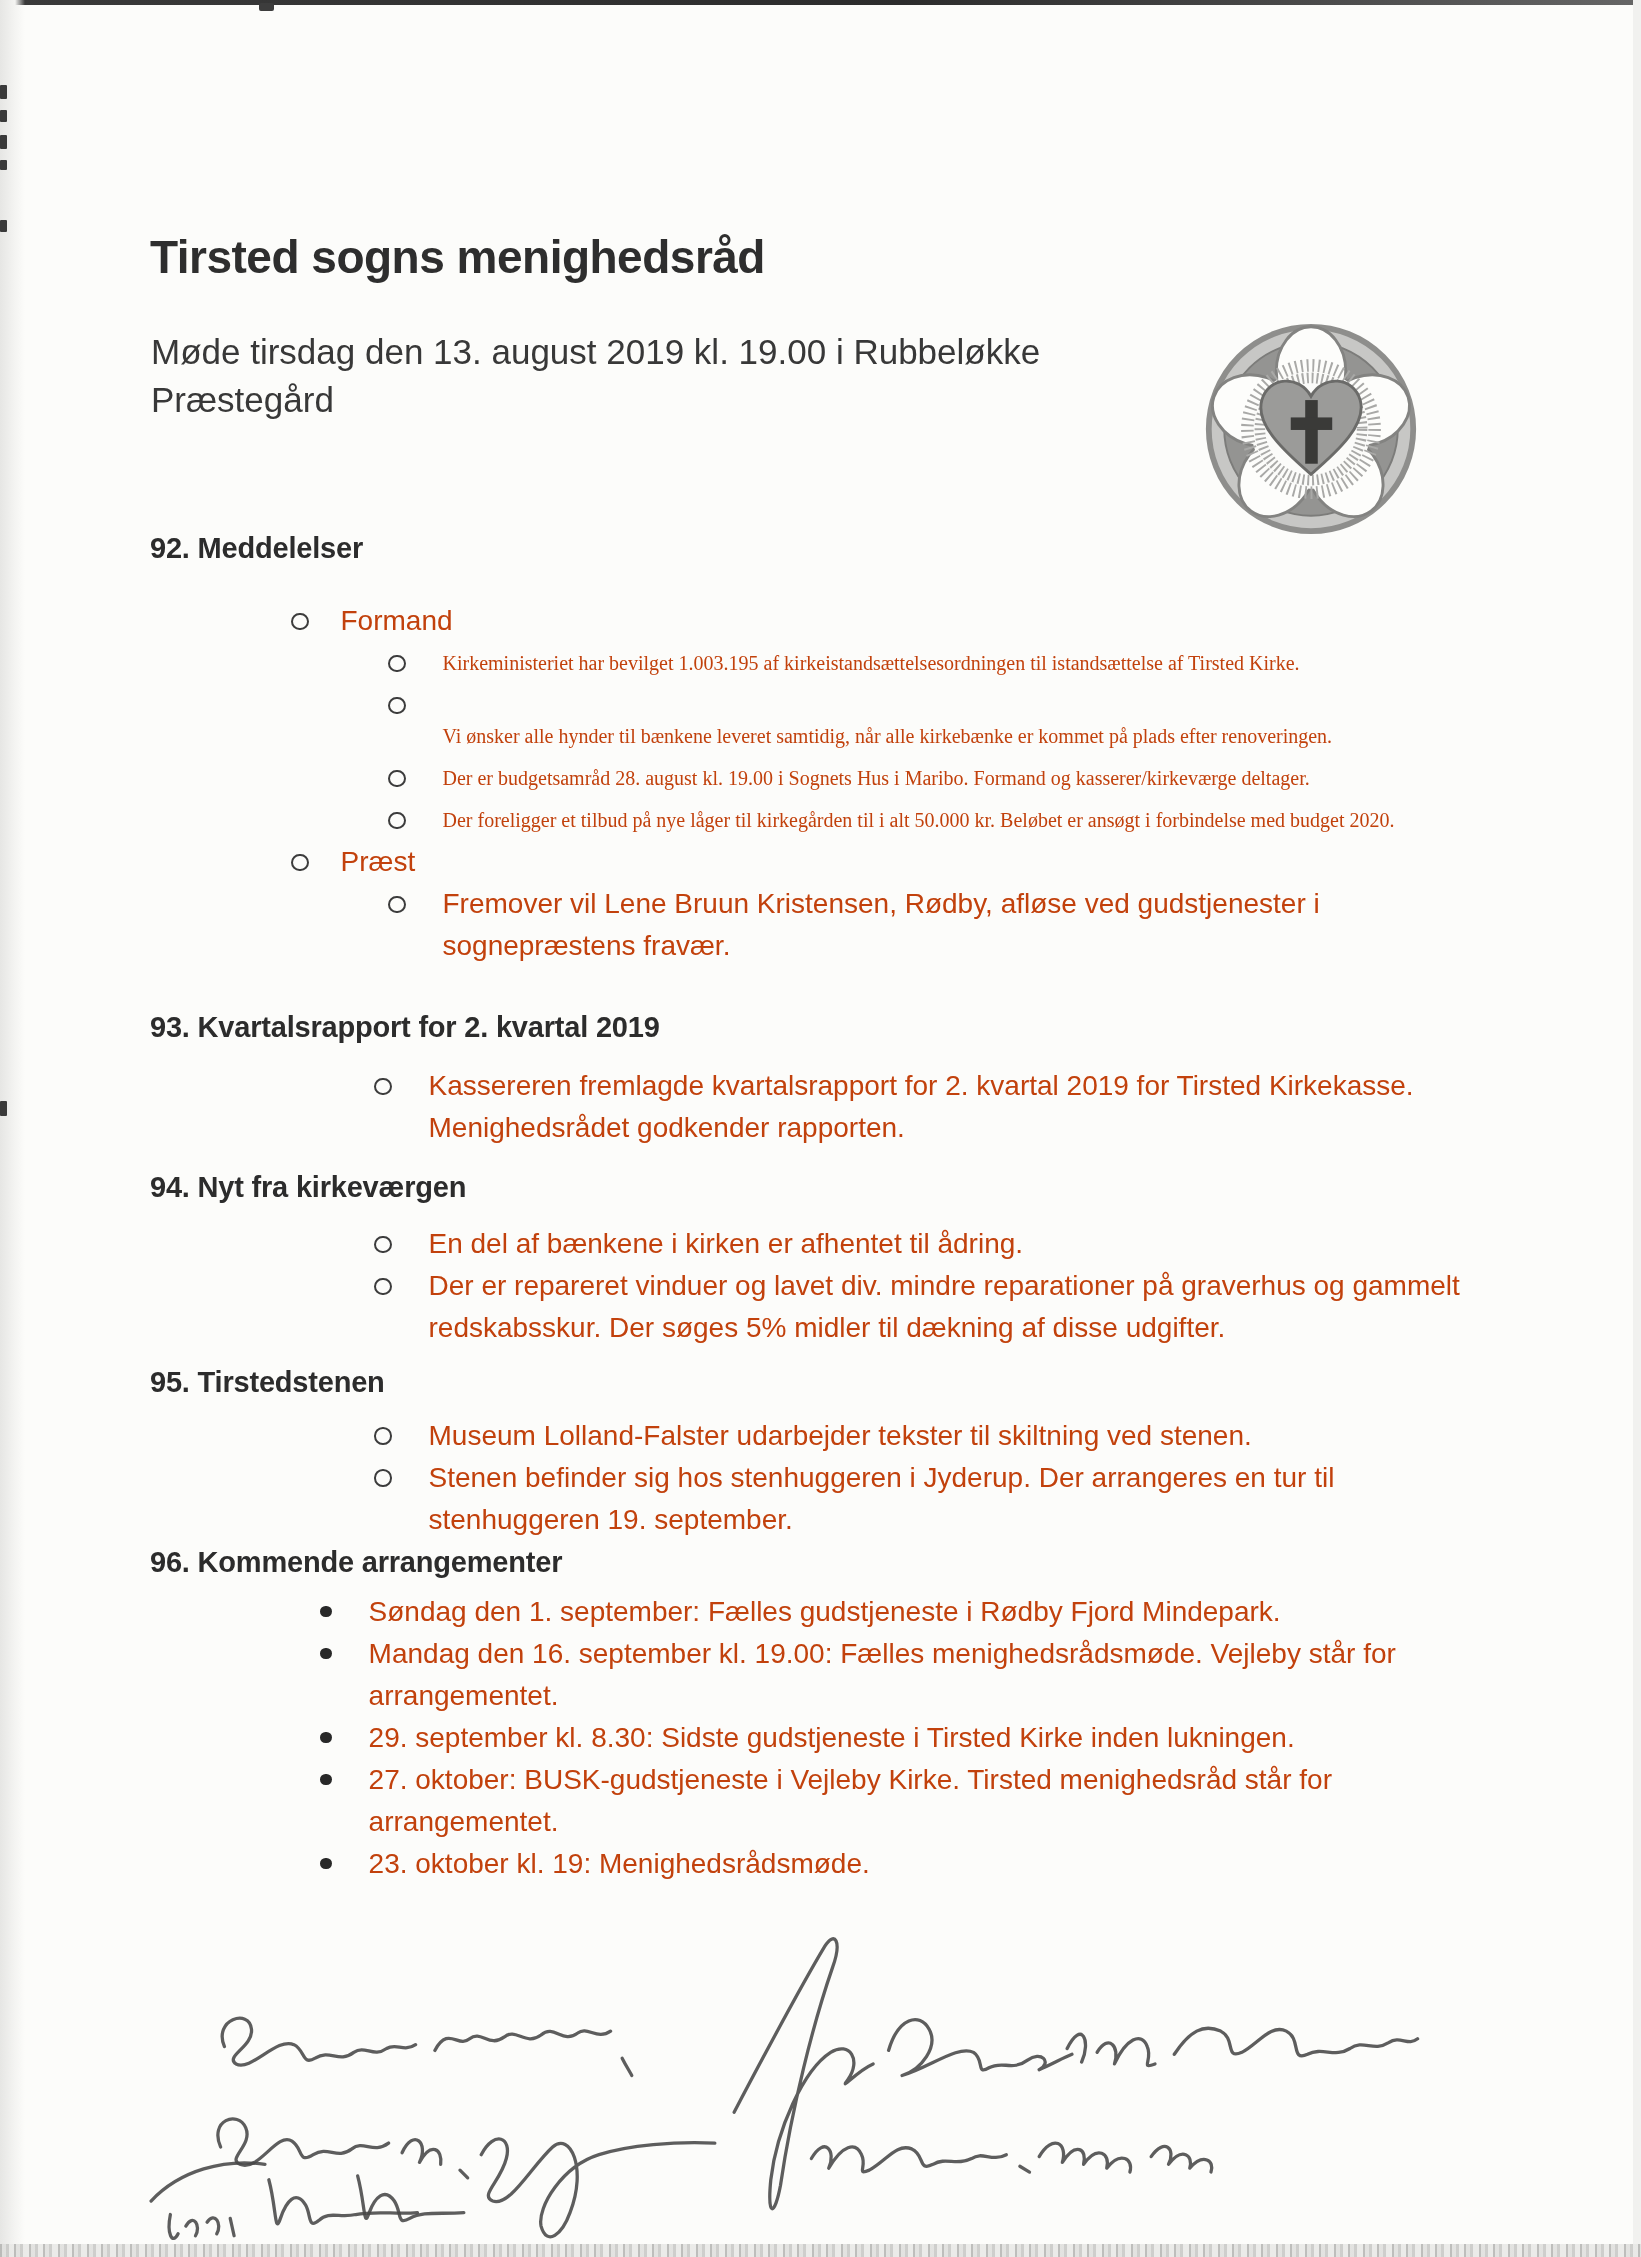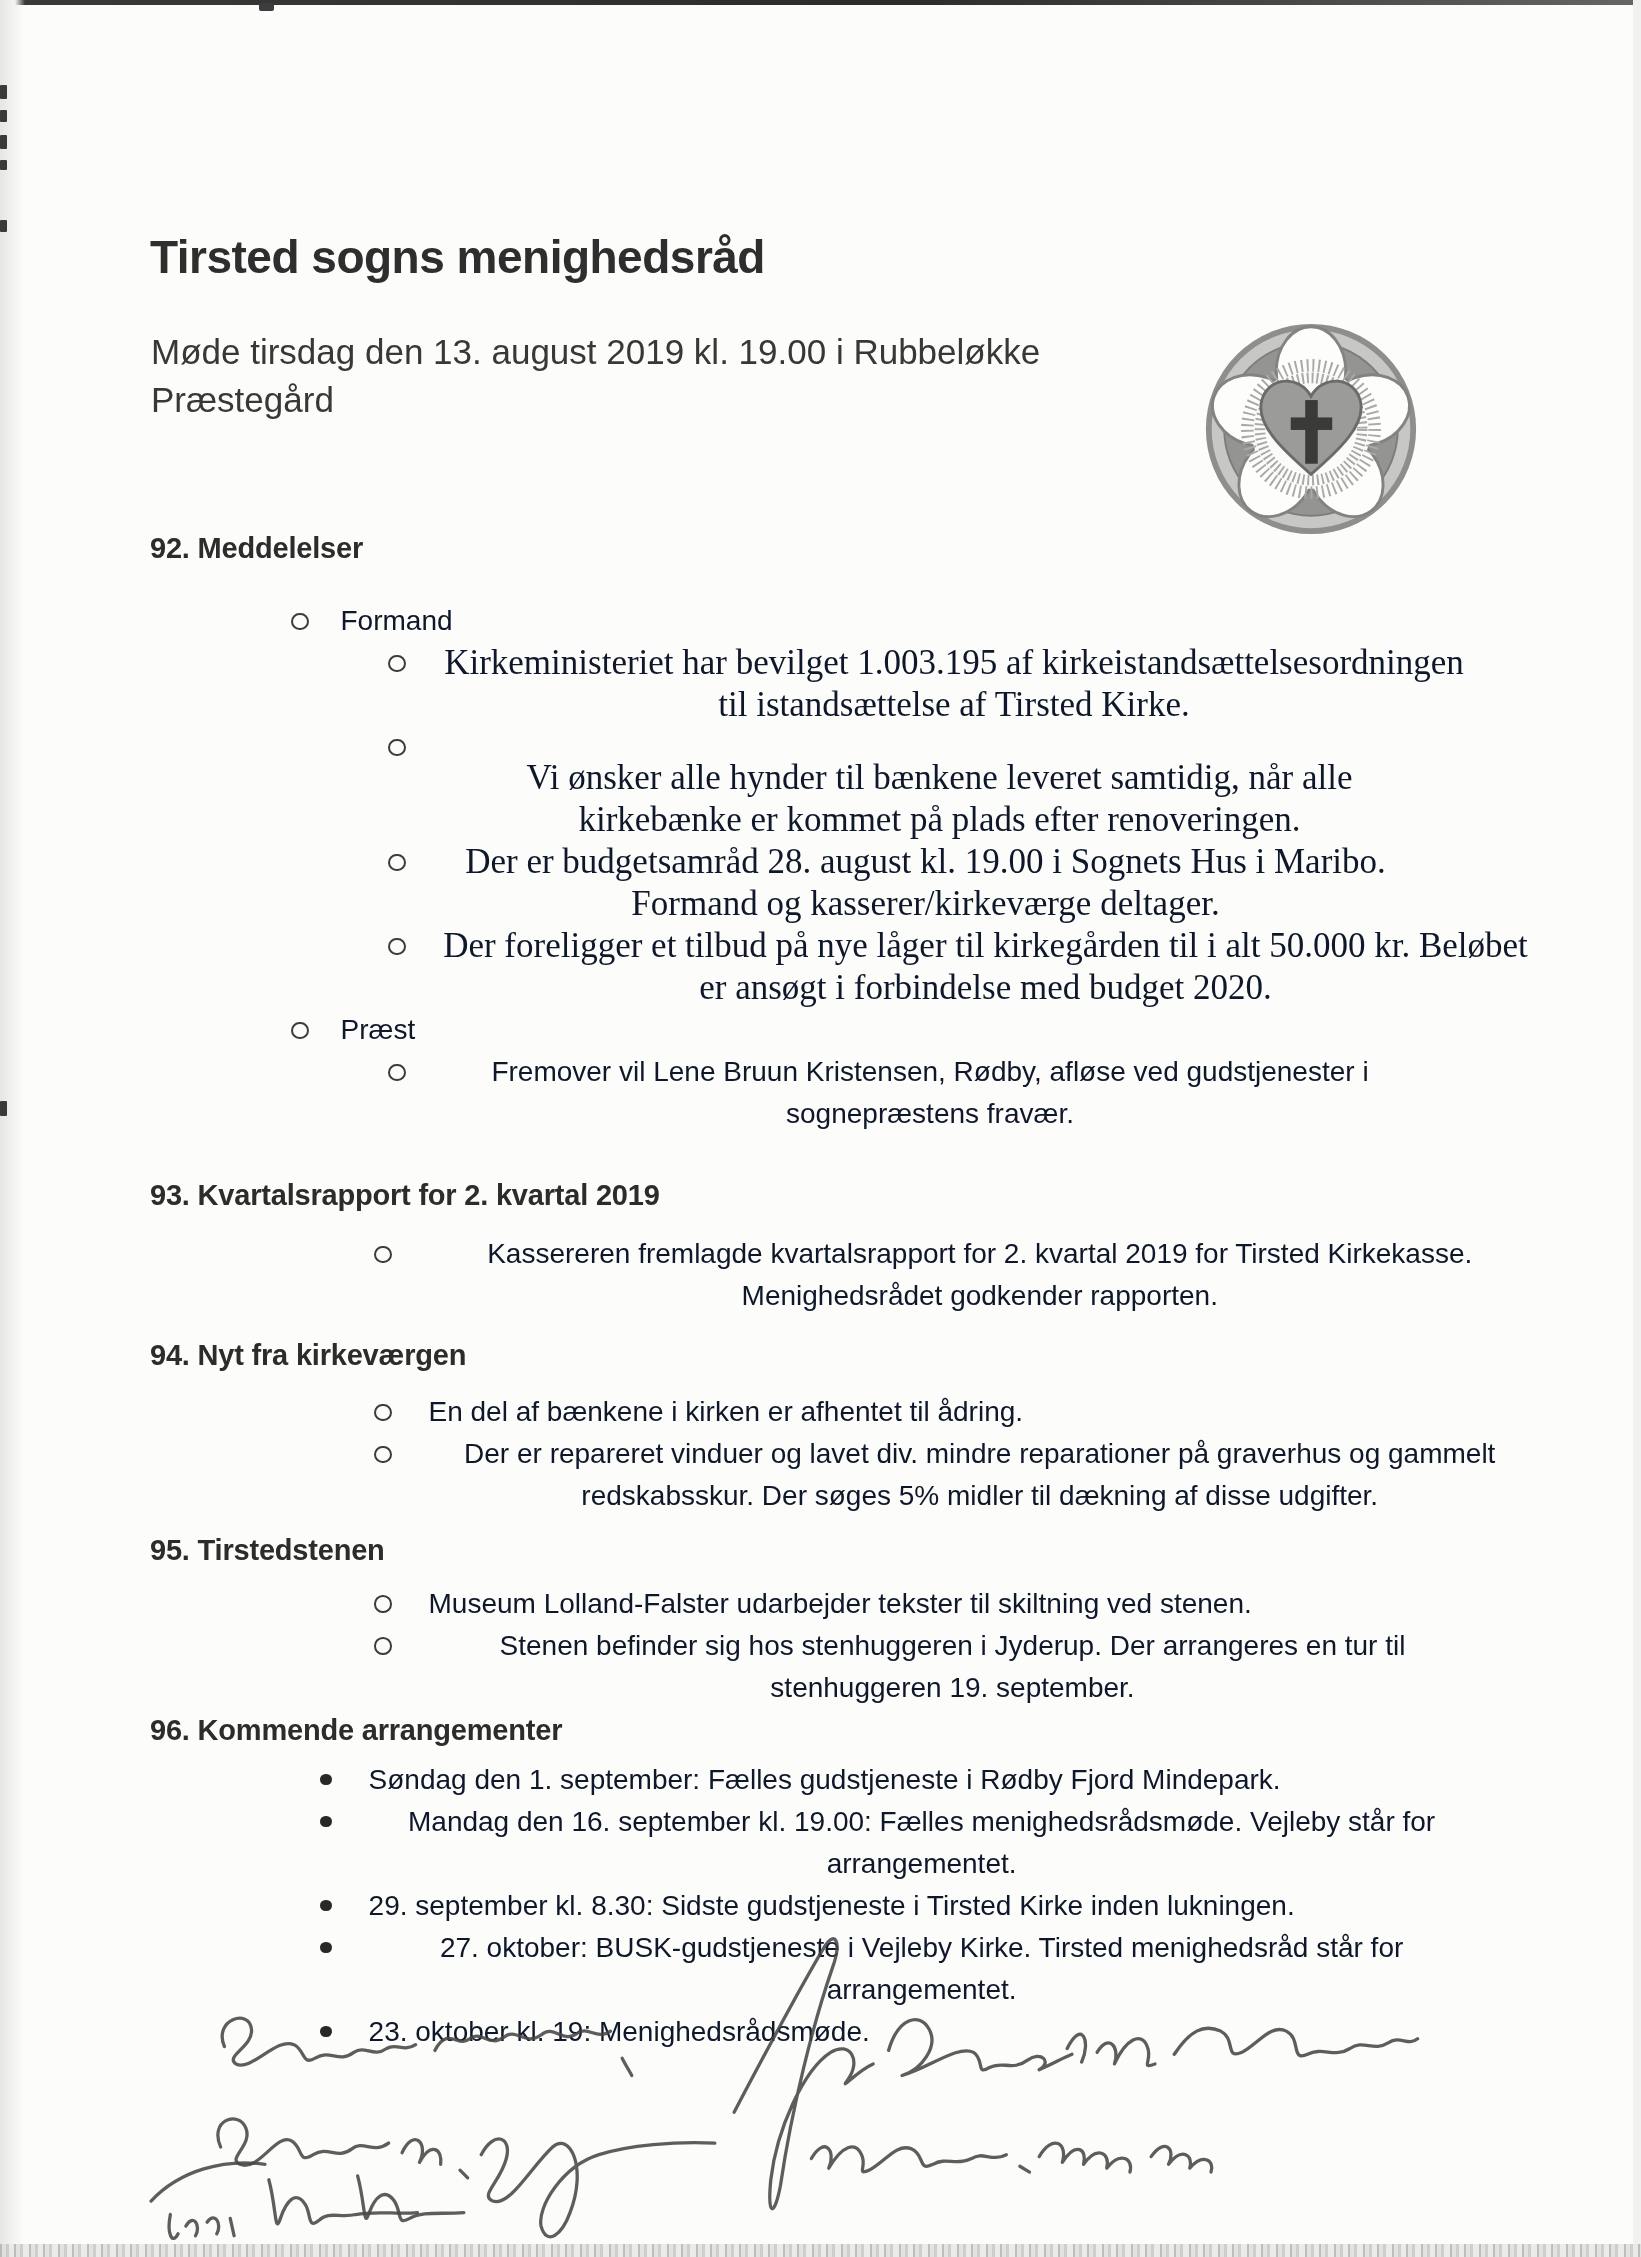--- a/index.html
+++ b/index.html
@@ -24,22 +24,22 @@
   .title{position:absolute;left:150px;top:230px;font-size:46px;font-weight:bold;color:#2e2e2e;letter-spacing:-0.5px;}
   .subtitle{position:absolute;left:151px;top:328px;width:1043px;font-size:35px;line-height:48px;color:#383838;}
   .logo{position:absolute;left:1203px;top:315px;}
 
   
   .content{position:absolute;left:150px;top:532px;width:1381px;}
   h2{font-size:29px;font-weight:bold;color:#2c2c2c;margin:0;letter-spacing:-0.2px;}
   .sec92 h2{margin-bottom:35px;}
   .group-label{display:flex;margin-left:141px;align-items:flex-start;line-height:42px;font-size:28px;}
   .li{display:flex;align-items:flex-start;}
-  .txt{font-size:28px;line-height:42px;color:#0f172a;text-align:center;}
-  .serif{font-family:"Liberation Serif",serif;font-size:35px;}
+  .txt{font-size:28px;line-height:42px;color:#c2410c;}
+  .serif{font-family:"Liberation Serif",serif;font-size:20px;}
   .ob{flex:0 0 auto;width:13.5px;height:13.5px;border:2.4px solid #3c3c3c;border-radius:50%;margin-top:12.6px;background:transparent;}
   .db{flex:0 0 auto;width:11.6px;height:11.6px;background:#282828;border-radius:50%;margin-top:14.5px;}
   .gap1{width:32px;flex:0 0 auto;}   
   .gap2{width:37px;flex:0 0 auto;}   
   .ind2{margin-left:238px;}          
   .ind3{margin-left:224px;}          
   .ind4{margin-left:170px;}          
   .mw1060{max-width:1023px;} .mw1030{max-width:994px;margin-top:31px;} .mw1000{max-width:966px;}
   .mw1125{max-width:1086px;} .mw1010{max-width:975px;} .mw1170{max-width:1130px;}
   .mw1200{max-width:1159px;} .mw1085{max-width:1048px;} .mw1145{max-width:1106px;}

